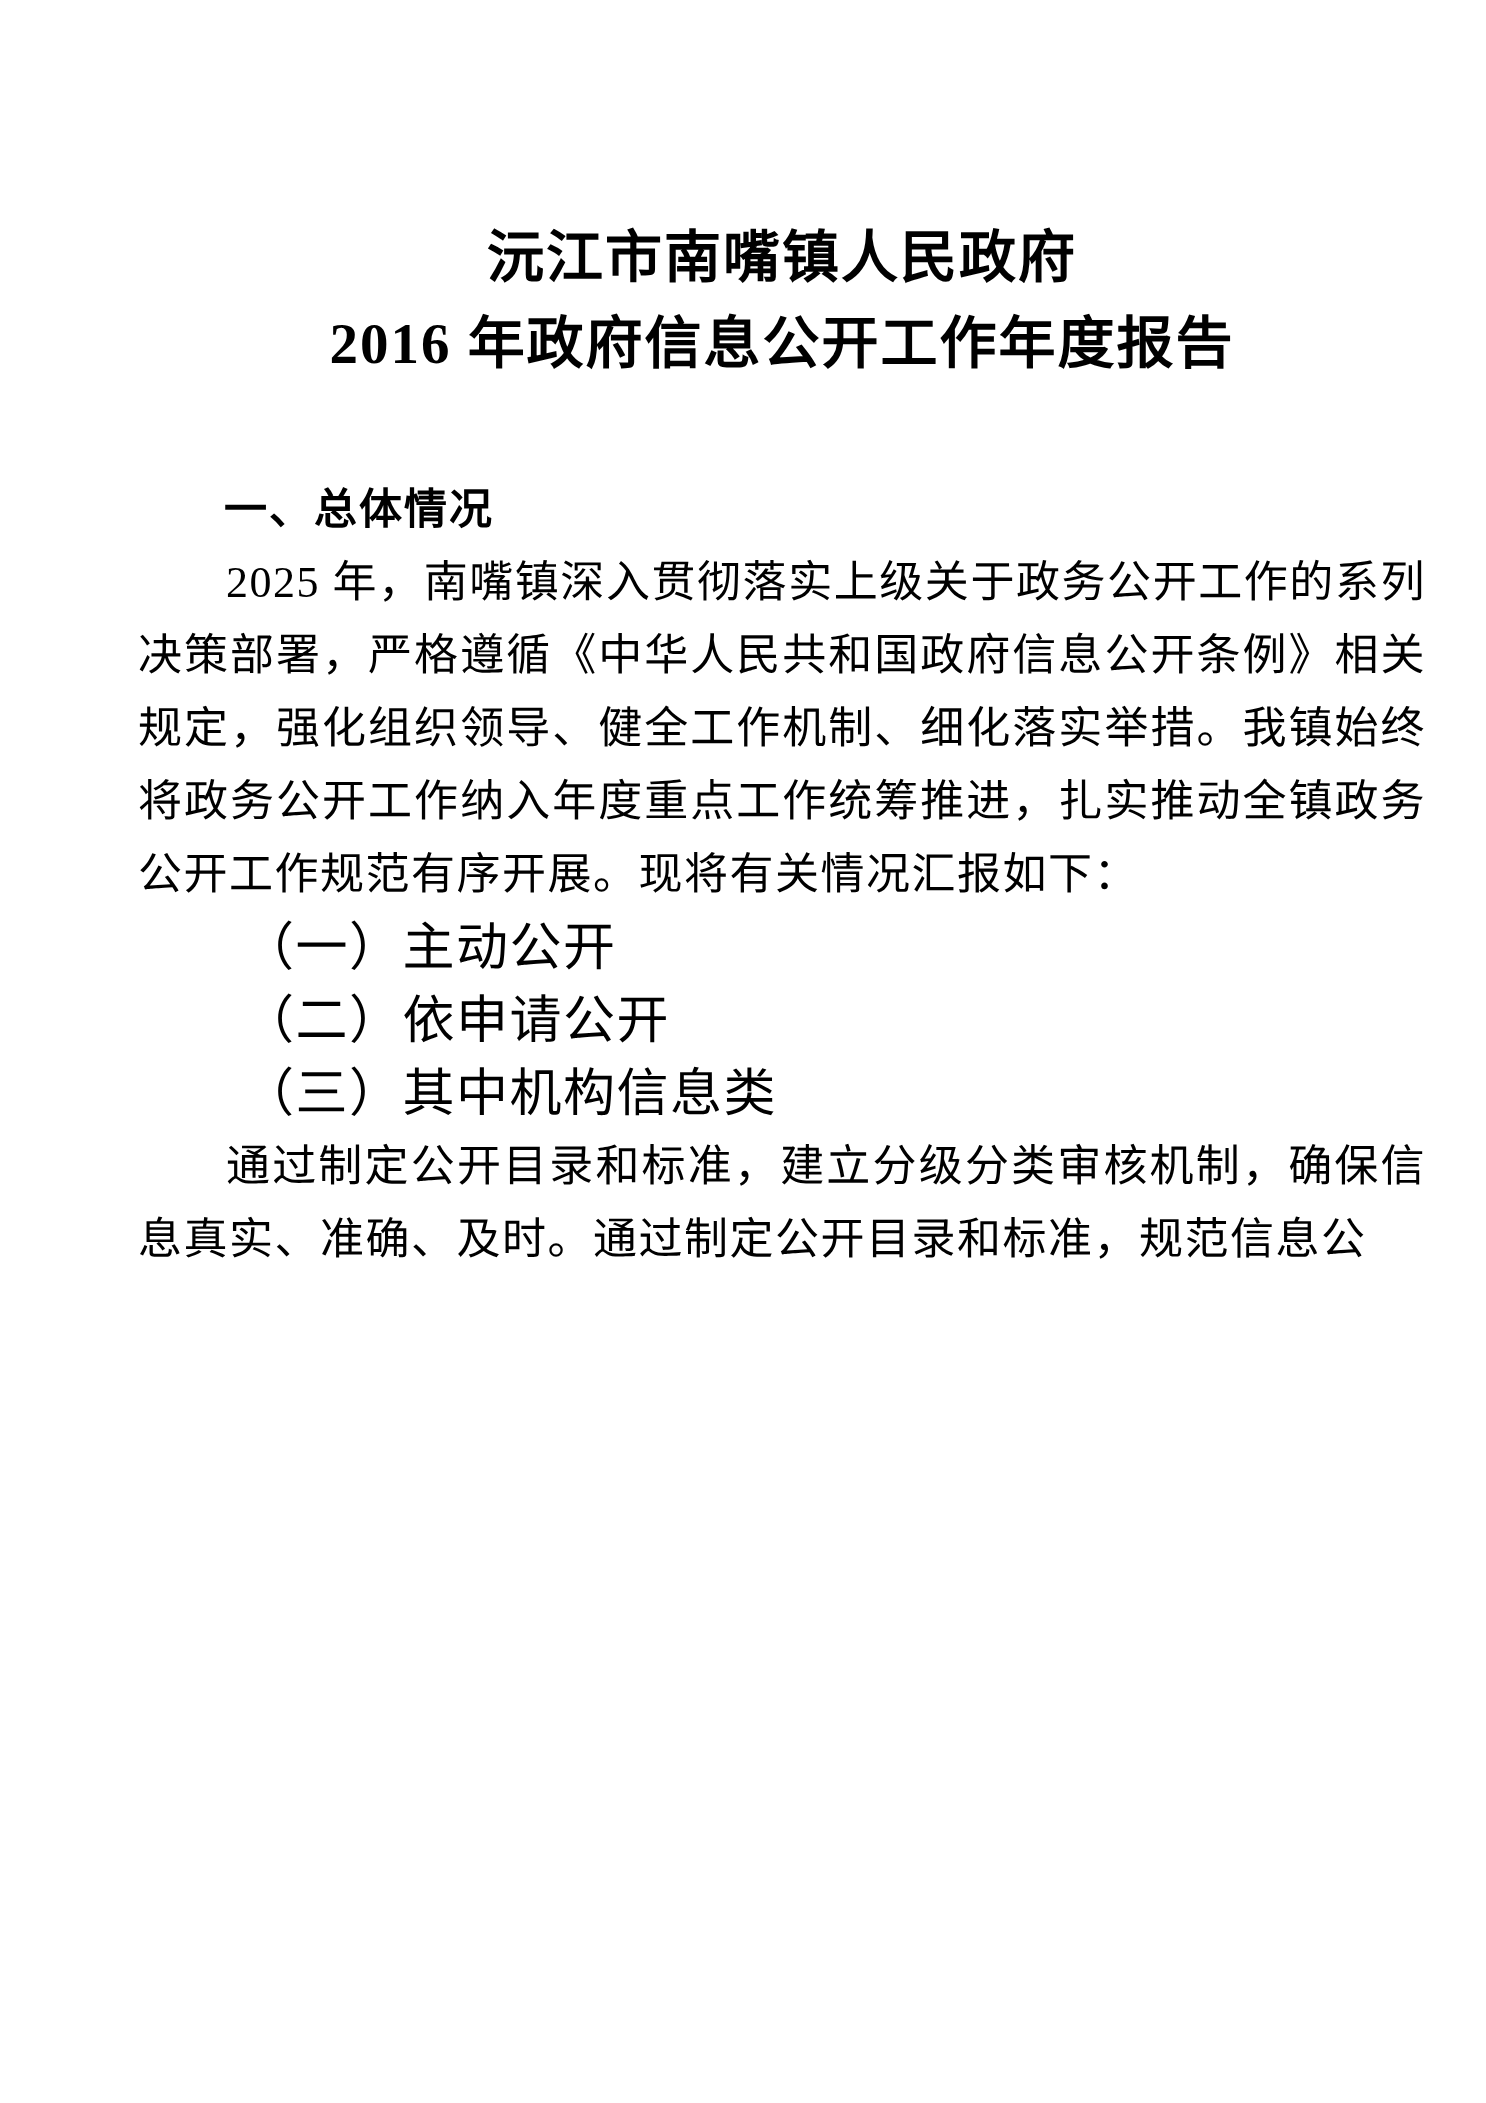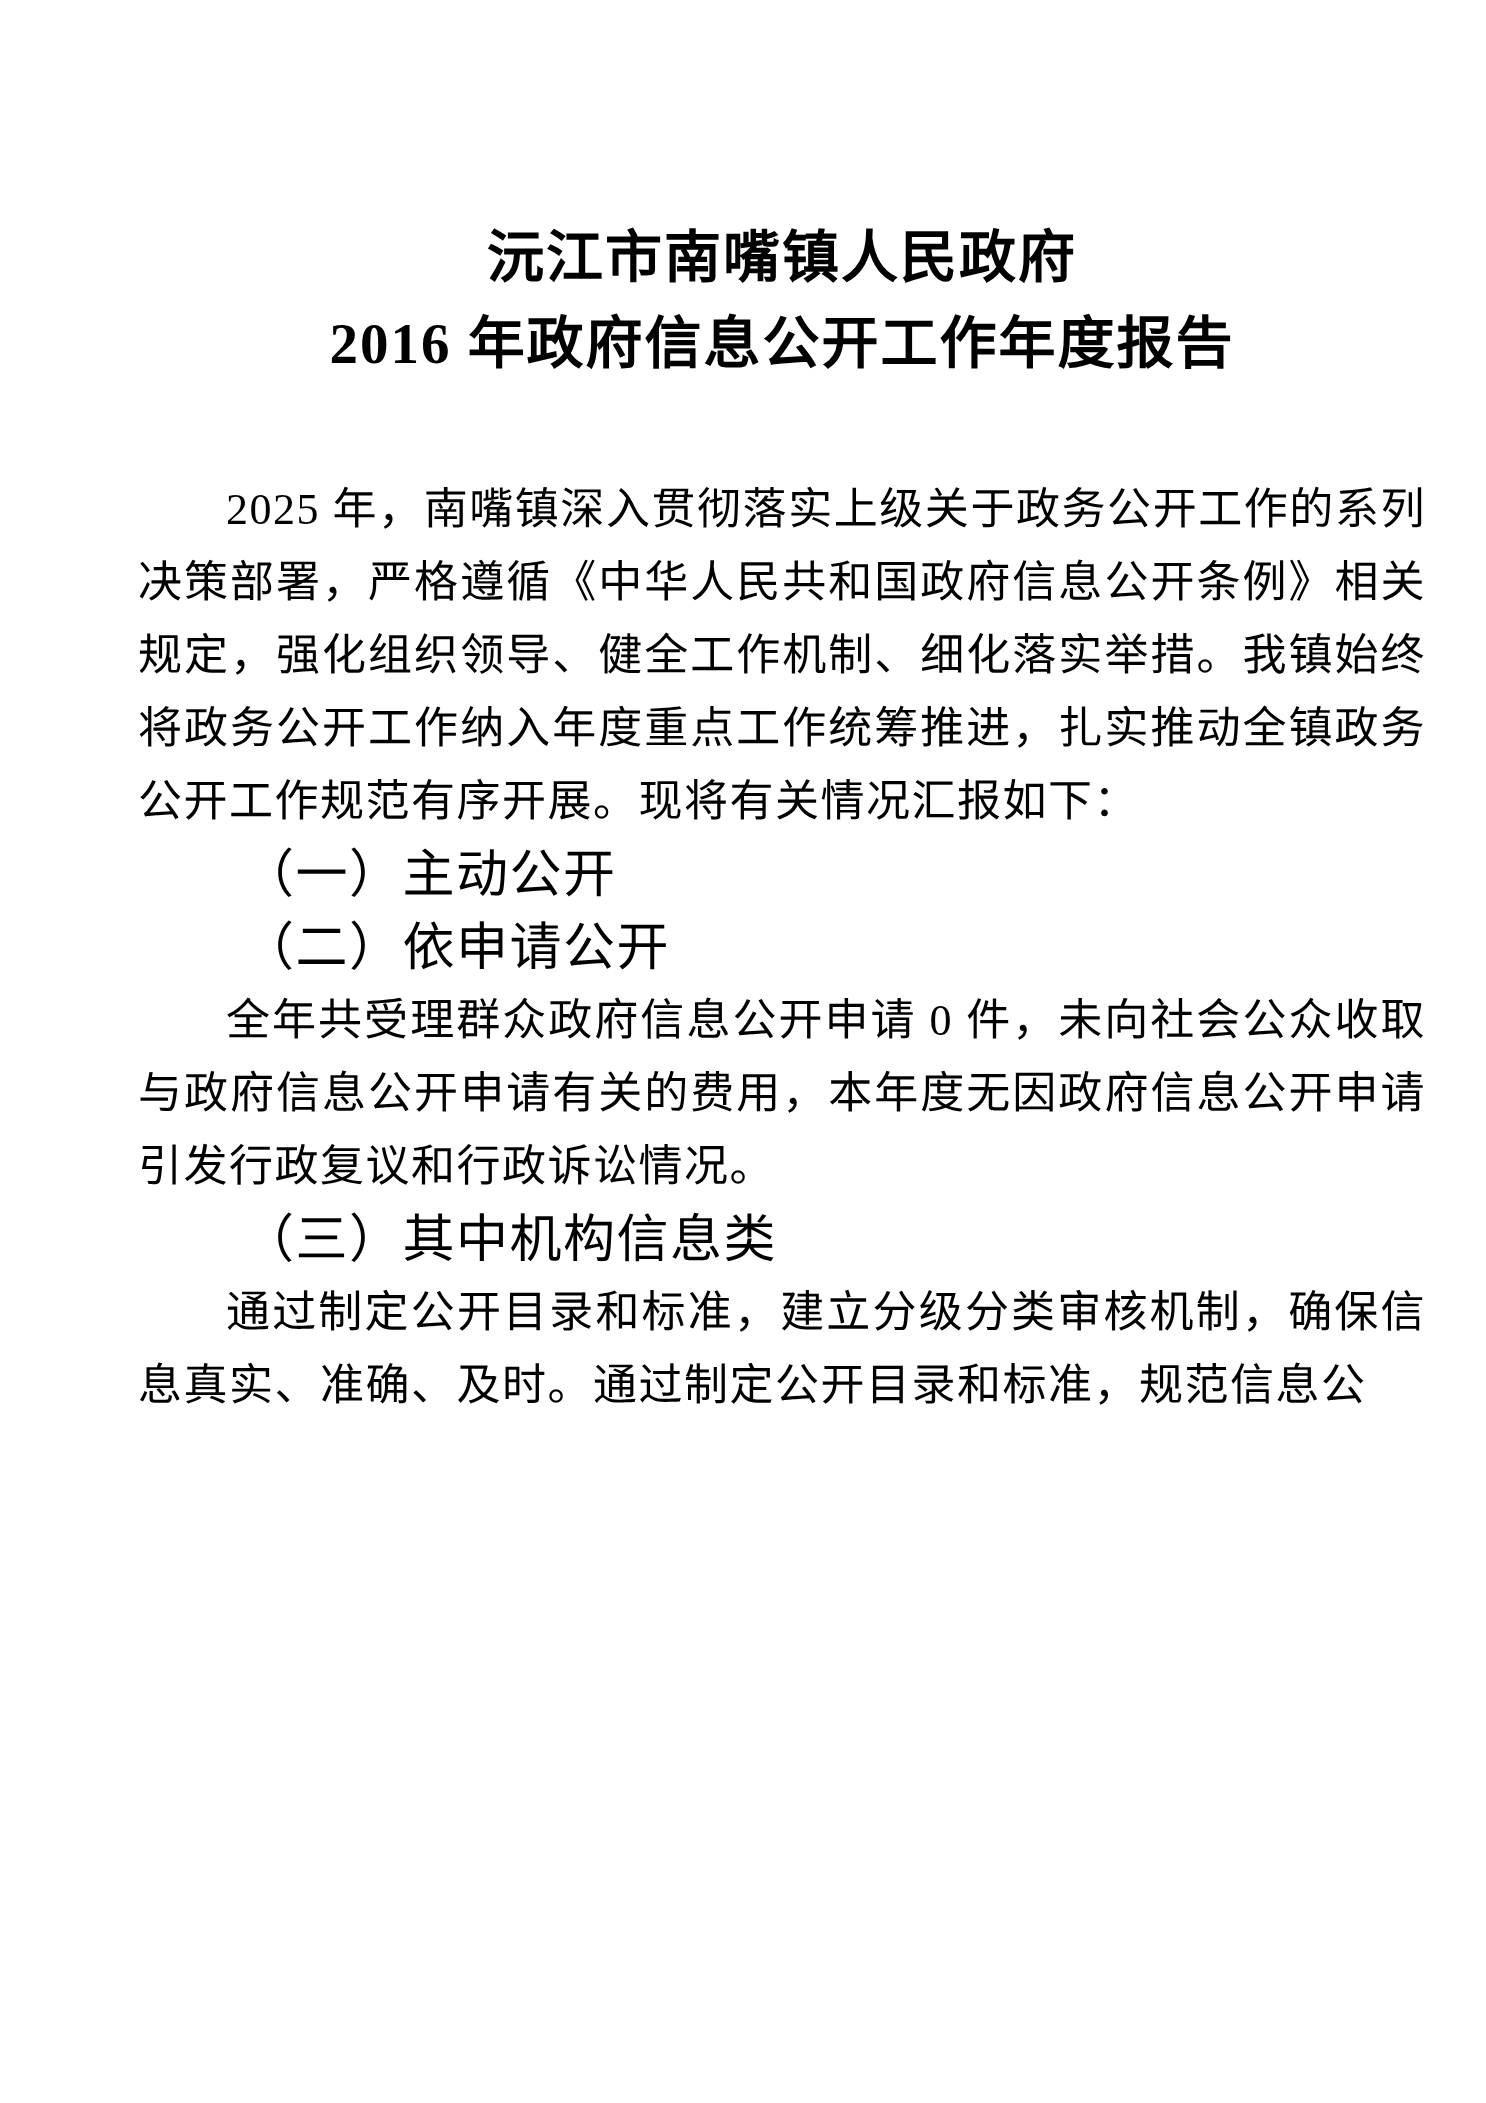--- a/index.html
+++ b/index.html
@@ -64,27 +64,27 @@
 </head>
 <body>
 
 <div class="page">
 
   <h1 class="doc-title">
     <span class="title-line">沅江市南嘴镇人民政府</span>
     <span class="title-line">2016 年政府信息公开工作年度报告</span>
   </h1>
 
+  <h2 class="section-heading">一、总体情况</h2>
 
   <p class="body-para">2025 年，南嘴镇深入贯彻落实上级关于政务公开工作的系列决策部署，严格遵循《中华人民共和国政府信息公开条例》相关规定，强化组织领导、健全工作机制、细化落实举措。我镇始终将政务公开工作纳入年度重点工作统筹推进，扎实推动全镇政务公开工作规范有序开展。现将有关情况汇报如下：</p>
 
   <h3 class="sub-heading">（一）主动公开</h3>
 
 
   <h3 class="sub-heading">（二）依申请公开</h3>
 
-  <p class="body-para">全年共受理群众政府信息公开申请 0 件，未向社会公众收取与政府信息公开申请有关的费用，本年度无因政府信息公开申请引发行政复议和行政诉讼情况。</p>
 
   <h3 class="sub-heading">（三）其中机构信息类</h3>
 
   <p class="body-para">通过制定公开目录和标准，建立分级分类审核机制，确保信息真实、准确、及时。通过制定公开目录和标准，规范信息公</p>
 
 </div>
 
 </body></html>

